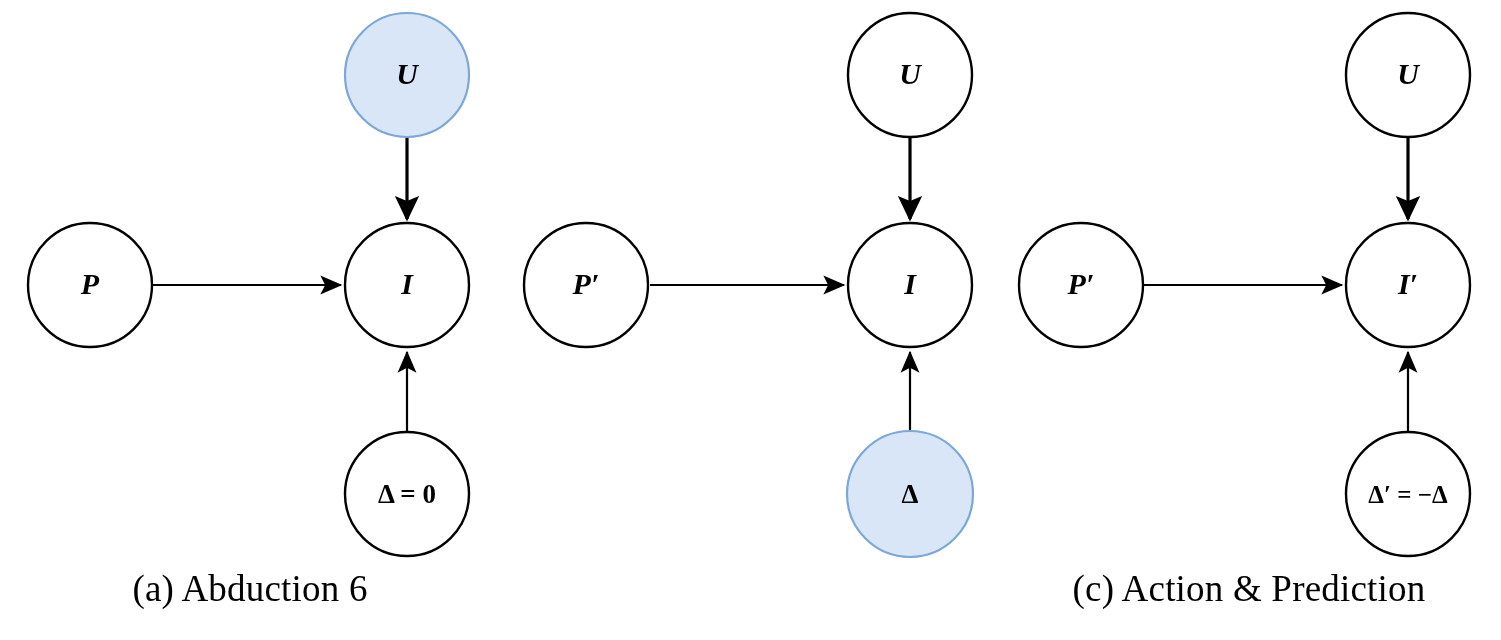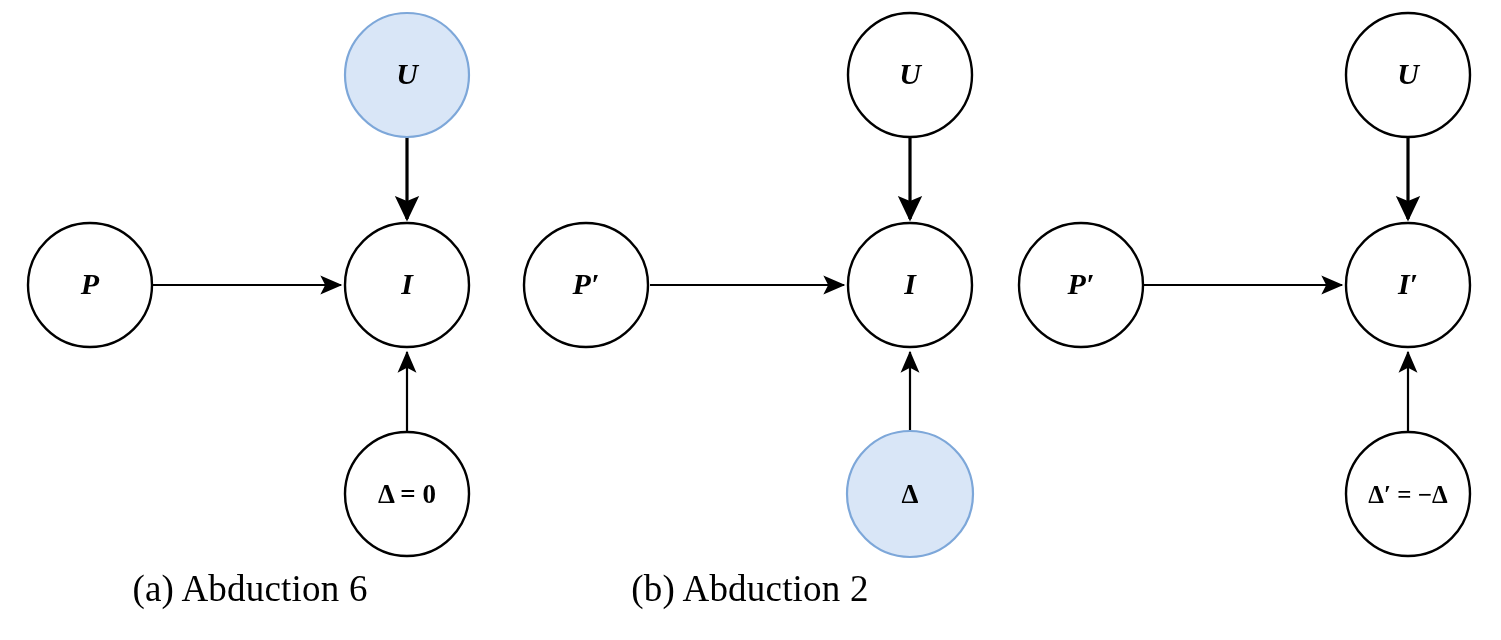--- a/index.html
+++ b/index.html
@@ -140,21 +140,20 @@
 
       <circle class="node-circle" cx="86" cy="285" r="62"></circle>
       <text class="node-label" x="86" y="287">P′</text>
 
       <circle class="node-circle" cx="410" cy="285" r="62"></circle>
       <text class="node-label" x="410" y="287">I</text>
 
       <circle class="node-circle highlight" cx="410" cy="494" r="63"></circle>
       <text class="node-label delta" x="410" y="497">Δ</text>
     </svg>
-    <div class="caption">(b) Abduction 2</div>
   </div>
 
   <div class="panel" style="left:1001px; width:500px;">
     <svg class="panel-svg" viewBox="0 0 500 580">
       <defs>
         <marker id="ah-thick-c" markerWidth="9" markerHeight="9" refX="7.2" refY="4.5" orient="auto" markerUnits="strokeWidth">
           <path d="M0,0.7 L8,4.5 L0,8.3 L1.6,4.5 Z" fill="#000000"></path>
         </marker>
         <marker id="ah-thin-c" markerWidth="11" markerHeight="11" refX="9.4" refY="5.5" orient="auto" markerUnits="strokeWidth">
           <path d="M0,1.2 L10,5.5 L0,9.8 L2.2,5.5 Z" fill="#000000"></path>
@@ -170,15 +169,16 @@
 
       <circle class="node-circle" cx="80" cy="285" r="62"></circle>
       <text class="node-label" x="80" y="287">P′</text>
 
       <circle class="node-circle" cx="407" cy="285" r="62"></circle>
       <text class="node-label" x="407" y="287">I′</text>
 
       <circle class="node-circle" cx="407" cy="494" r="62"></circle>
       <text class="node-label delta-long" x="407" y="497">Δ′ = −Δ</text>
     </svg>
+    <div class="caption" style="left:-2px;">(c) Action &amp; Prediction</div>
   </div>
 
 </div>
 
 </body></html>

